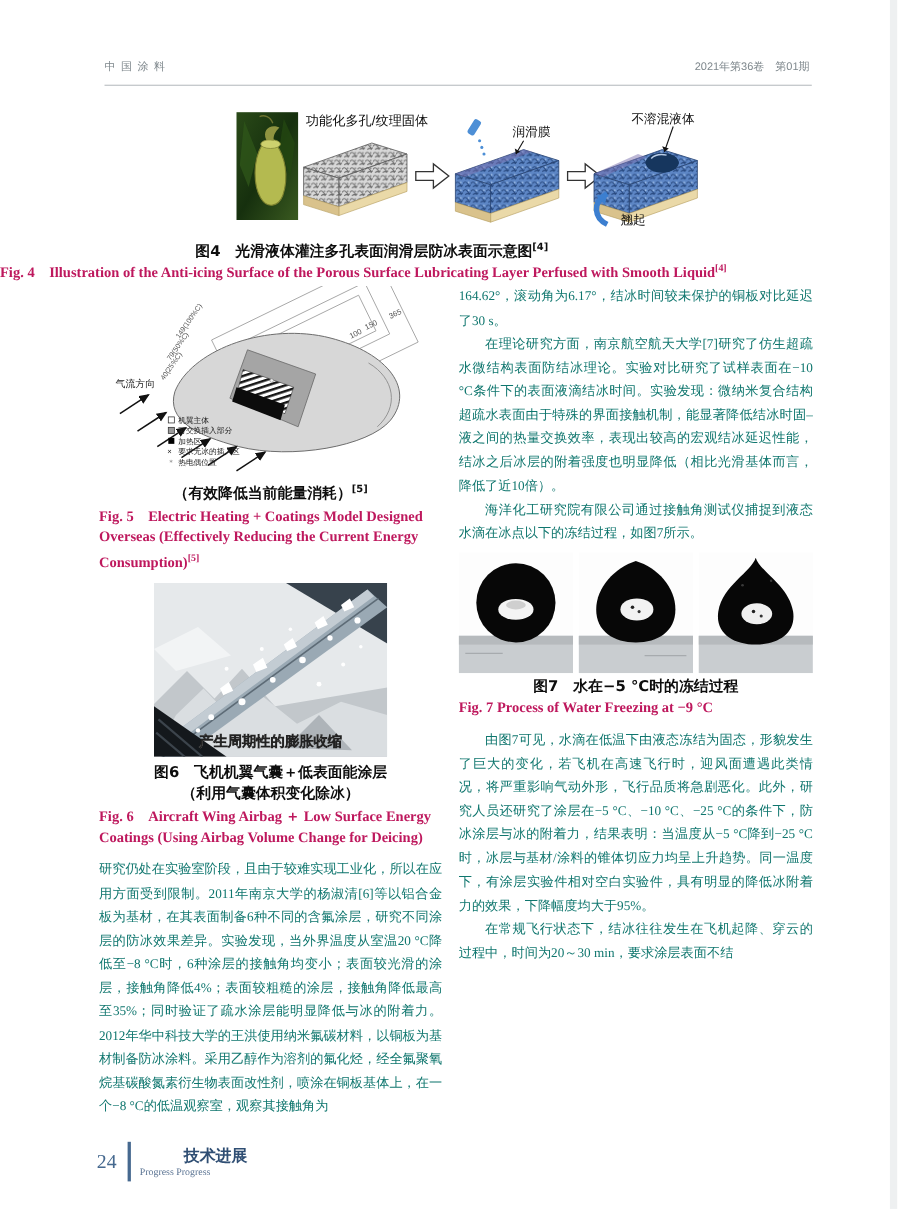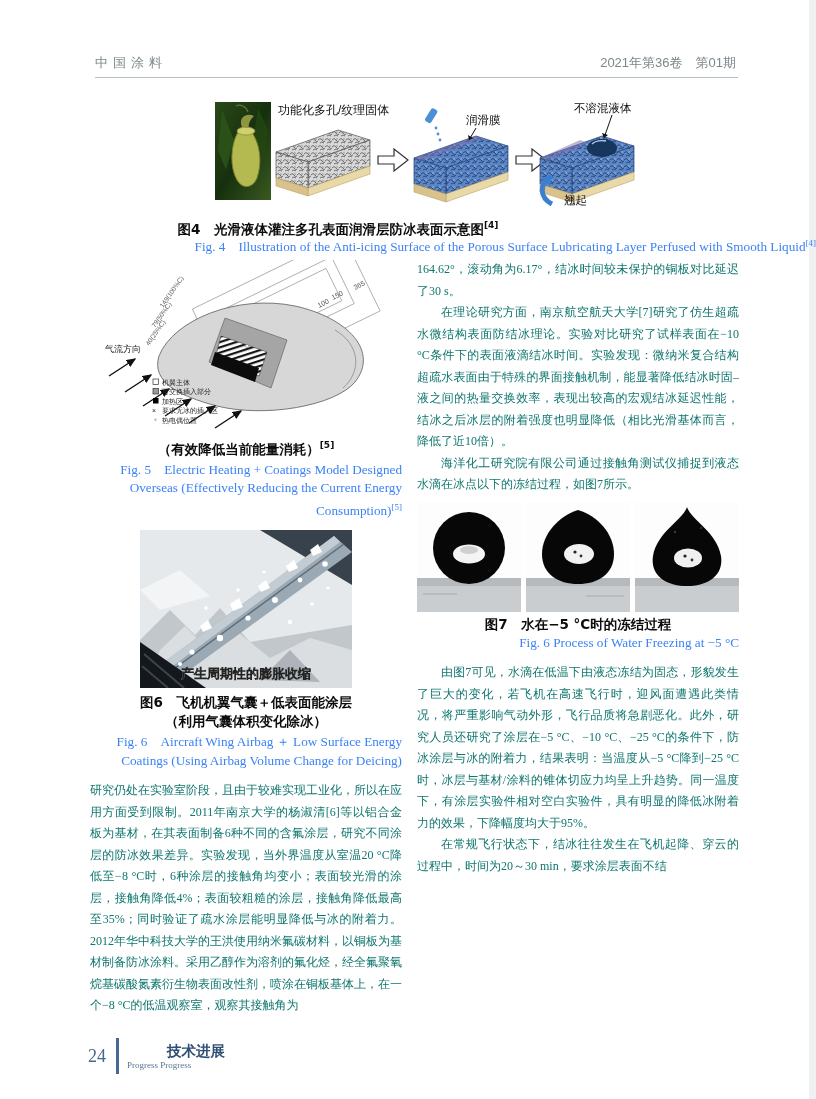--- a/index.html
+++ b/index.html
@@ -3,30 +3,30 @@
 <meta charset="utf-8">
 <style>
   html,body{margin:0;padding:0;background:#ffffff;}
   .page{position:relative;width:816px;height:1099px;background:#ffffff;overflow:hidden;
         font-family:"Liberation Serif",serif;color:#111;}
   .scan-edge{position:absolute;right:0;top:0;width:7px;height:1099px;background:#eef0f1;}
 
   
   .header{position:absolute;top:54px;left:95px;right:80px;display:flex;
           justify-content:space-between;align-items:flex-end;
-          font-family:"Liberation Sans",sans-serif;font-size:13px;color:#7e878c;}
+          font-family:"Liberation Sans",sans-serif;font-size:10px;color:#7e878c;}
   .journal-name{letter-spacing:5px;}
   .header-rule{position:absolute;top:77px;left:95px;right:78px;height:1px;background:#b9bec1;}
 
   
   .fig4-wrap{position:absolute;top:100px;left:180px;width:456px;}
   .caption-zh{font-family:"DejaVu Sans",sans-serif;font-weight:bold;font-size:13.5px;
               line-height:19px;text-align:center;color:#0d0d0d;}
-  .caption-en{font-family:"Liberation Serif",serif;font-weight:normal;font-size:13.2px;
-              line-height:18.5px;text-align:right;color:#3b82f6;}
+  .caption-en{font-family:"Liberation Serif",serif;font-weight:bold;font-size:13.2px;
+              line-height:18.5px;text-align:left;color:#be185d;}
   .fig4-caption-zh{position:absolute;top:216px;left:0;width:676px;}
   .fig4-caption-en{position:absolute;top:234px;left:0;width:816px;}
   sup{font-size:9px;}
 
   
   .col-left{position:absolute;top:260px;left:90px;width:312px;}
   .col-right{position:absolute;top:259px;left:417px;width:322px;}
   .body-text{font-size:12px;line-height:21.5px;text-align:justify;color:#0f766e;}
   .body-text p{margin:0;}
   .indent{text-indent:2em;}
@@ -309,21 +309,21 @@
         <circle cx="50" cy="54" r="1.6" fill="#222"></circle>
           <circle cx="57" cy="58" r="1.4" fill="#333"></circle>
         <circle cx="40" cy="30" r="1.2" fill="#3a3a3a"></circle>
           <circle cx="66" cy="26" r="1.1" fill="#3a3a3a"></circle>
       </svg>
     </div>
     <div class="caption-zh fig7-cap-zh">
       <span>图7　水在−5 °C时的冻结过程</span>
     </div>
     <div class="caption-en">
-      <span>Fig. 6 Process of Water Freezing at −5 °C</span>
+      <span>Fig. 7 Process of Water Freezing at −9 °C</span>
     </div>
 
     <div class="body-text left-par">
       <p class="indent">由图7可见，水滴在低温下由液态冻结为固态，形貌发生了巨大的变化，若飞机在高速飞行时，迎风面遭遇此类情况，将严重影响气动外形，飞行品质将急剧恶化。此外，研究人员还研究了涂层在−5 °C、−10 °C、−25 °C的条件下，防冰涂层与冰的附着力，结果表明：当温度从−5 °C降到−25 °C时，冰层与基材/涂料的锥体切应力均呈上升趋势。同一温度下，有涂层实验件相对空白实验件，具有明显的降低冰附着力的效果，下降幅度均大于95%。</p>
       <p class="indent">在常规飞行状态下，结冰往往发生在飞机起降、穿云的过程中，时间为20～30 min，要求涂层表面不结</p>
     </div>
   </div>
 
   <div class="footer">
     <span class="page-num">24</span>

